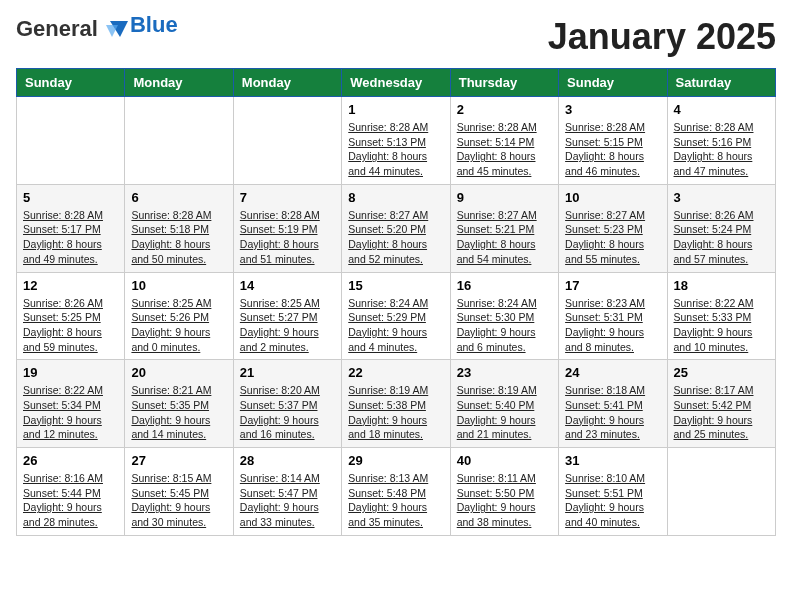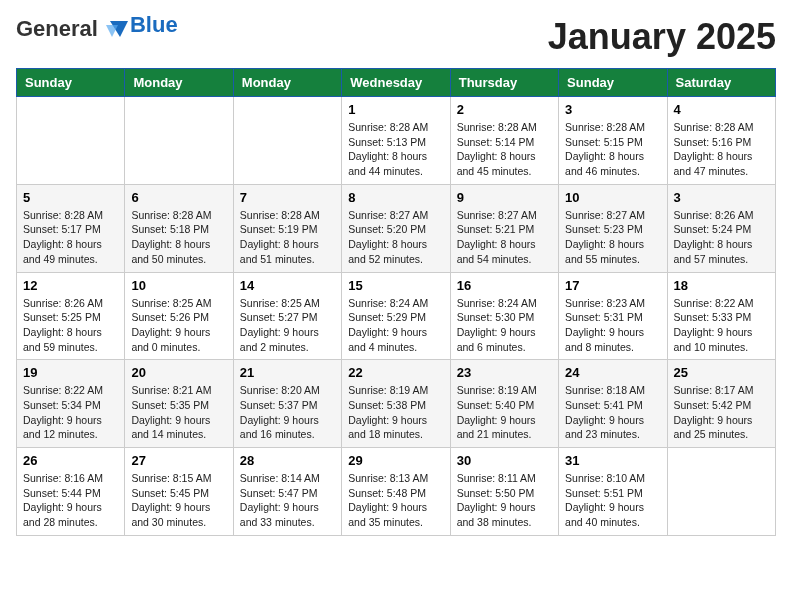--- a/index.html
+++ b/index.html
@@ -61,20 +61,21 @@
     .day-number {
       font-weight: bold;
       font-size: 13px;
       margin-bottom: 3px;
       display: block;
     }
     .day-info {
       font-size: 10.5px;
       color: #222;
       line-height: 1.4;
+      text-decoration: underline;
     }
     .empty-cell {
       background: #fff !important;
     }
   </style>
 </head>
 <body>
 
 <div class="header-area">
   <div class="logo">
@@ -227,21 +228,21 @@
         </td>
         <td>
           <span class="day-number">28</span>
           <div class="day-info">Sunrise: 8:14 AM<br>Sunset: 5:47 PM<br>Daylight: 9 hours and 33 minutes.</div>
         </td>
         <td>
           <span class="day-number">29</span>
           <div class="day-info">Sunrise: 8:13 AM<br>Sunset: 5:48 PM<br>Daylight: 9 hours and 35 minutes.</div>
         </td>
         <td>
-          <span class="day-number">30</span>
+          <span class="day-number">40</span>
           <div class="day-info">Sunrise: 8:11 AM<br>Sunset: 5:50 PM<br>Daylight: 9 hours and 38 minutes.</div>
         </td>
         <td>
           <span class="day-number">31</span>
           <div class="day-info">Sunrise: 8:10 AM<br>Sunset: 5:51 PM<br>Daylight: 9 hours and 40 minutes.</div>
         </td>
         <td class="empty-cell"></td>
       </tr>
     </tbody>
 </table>

